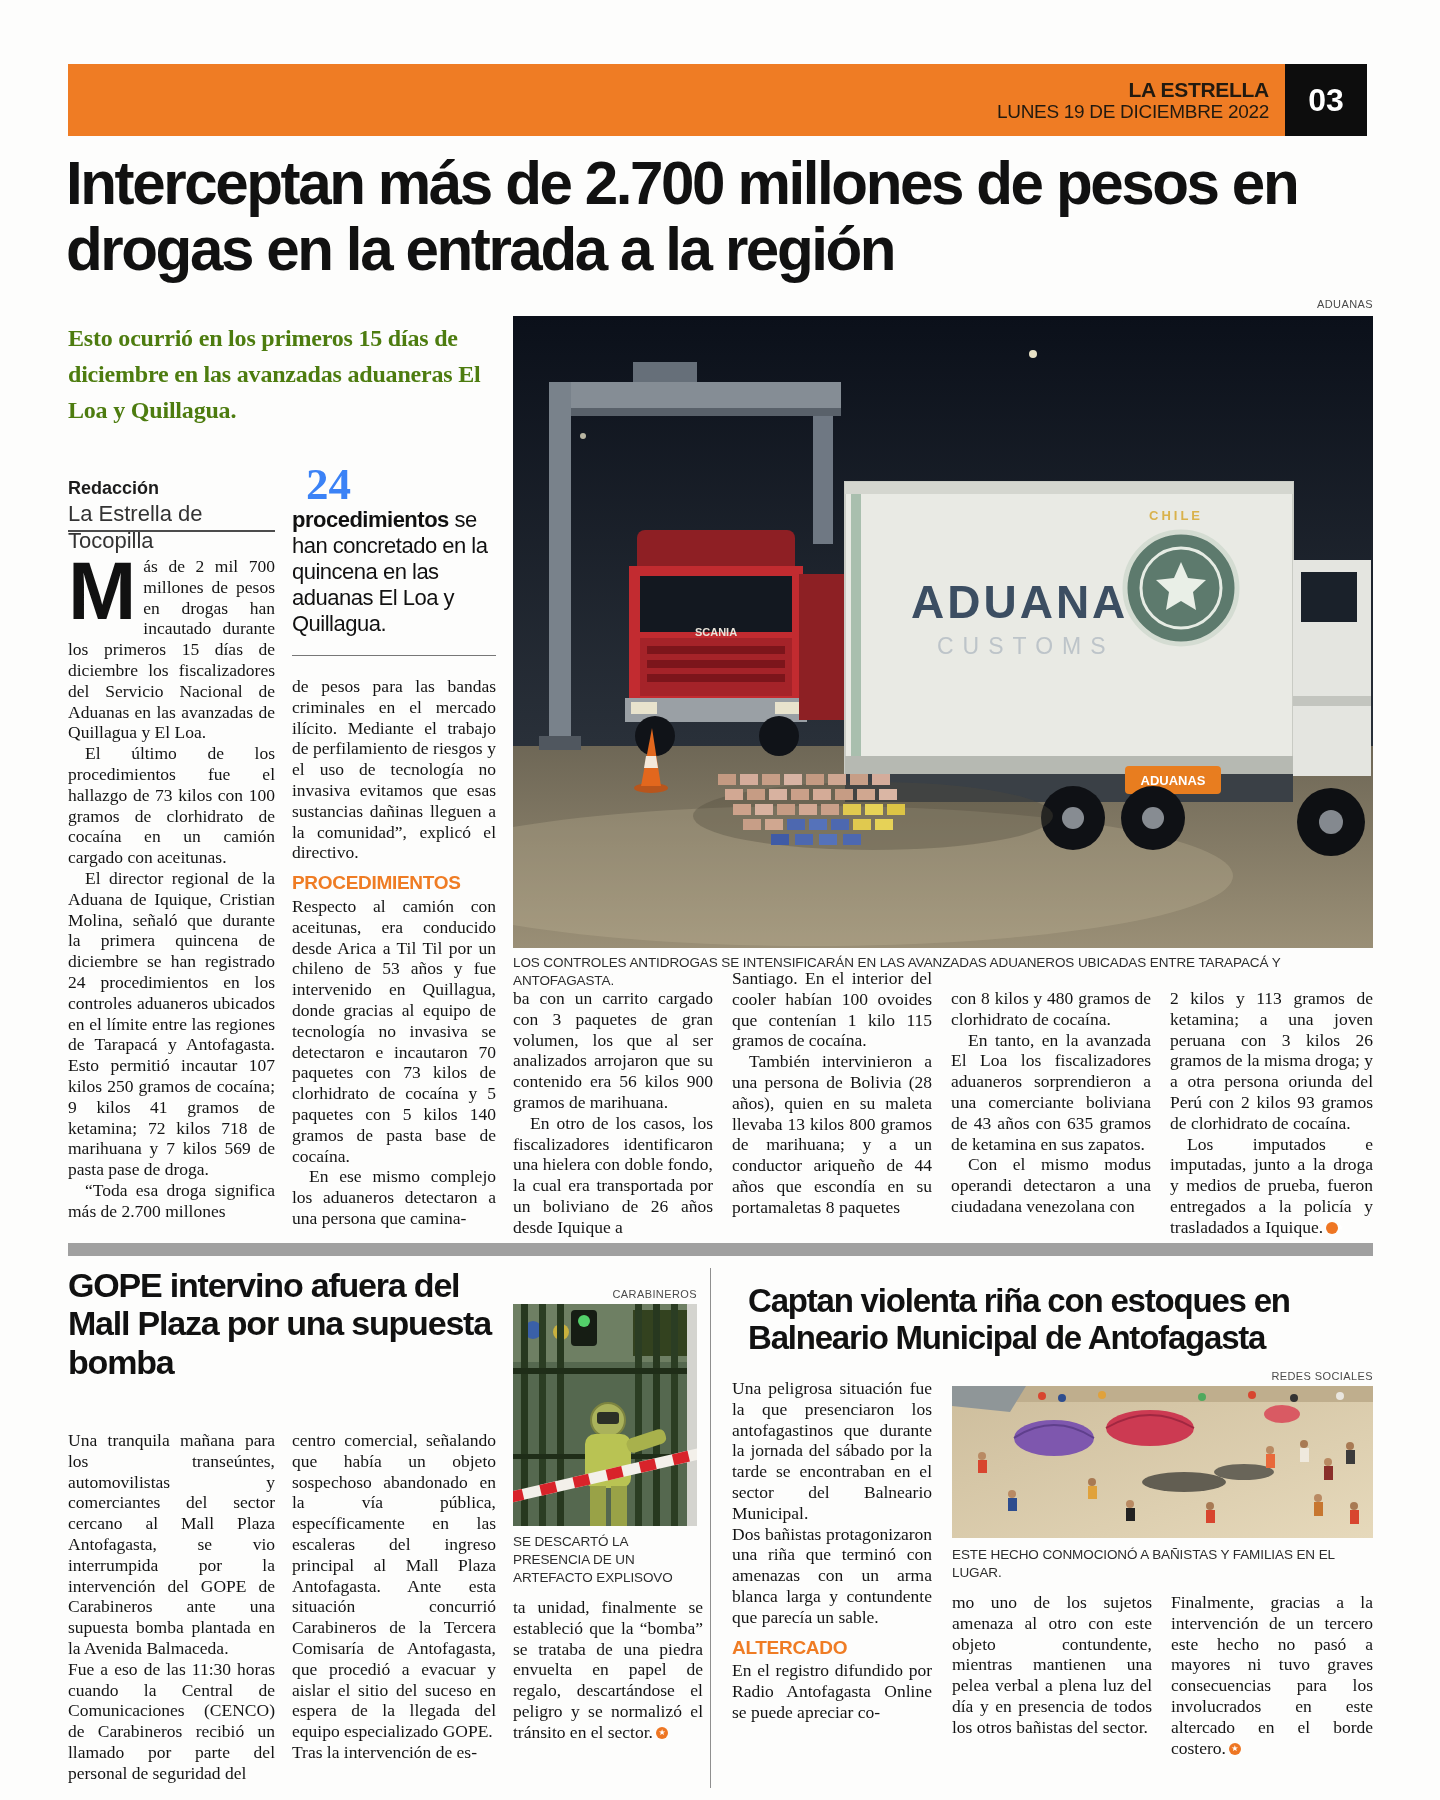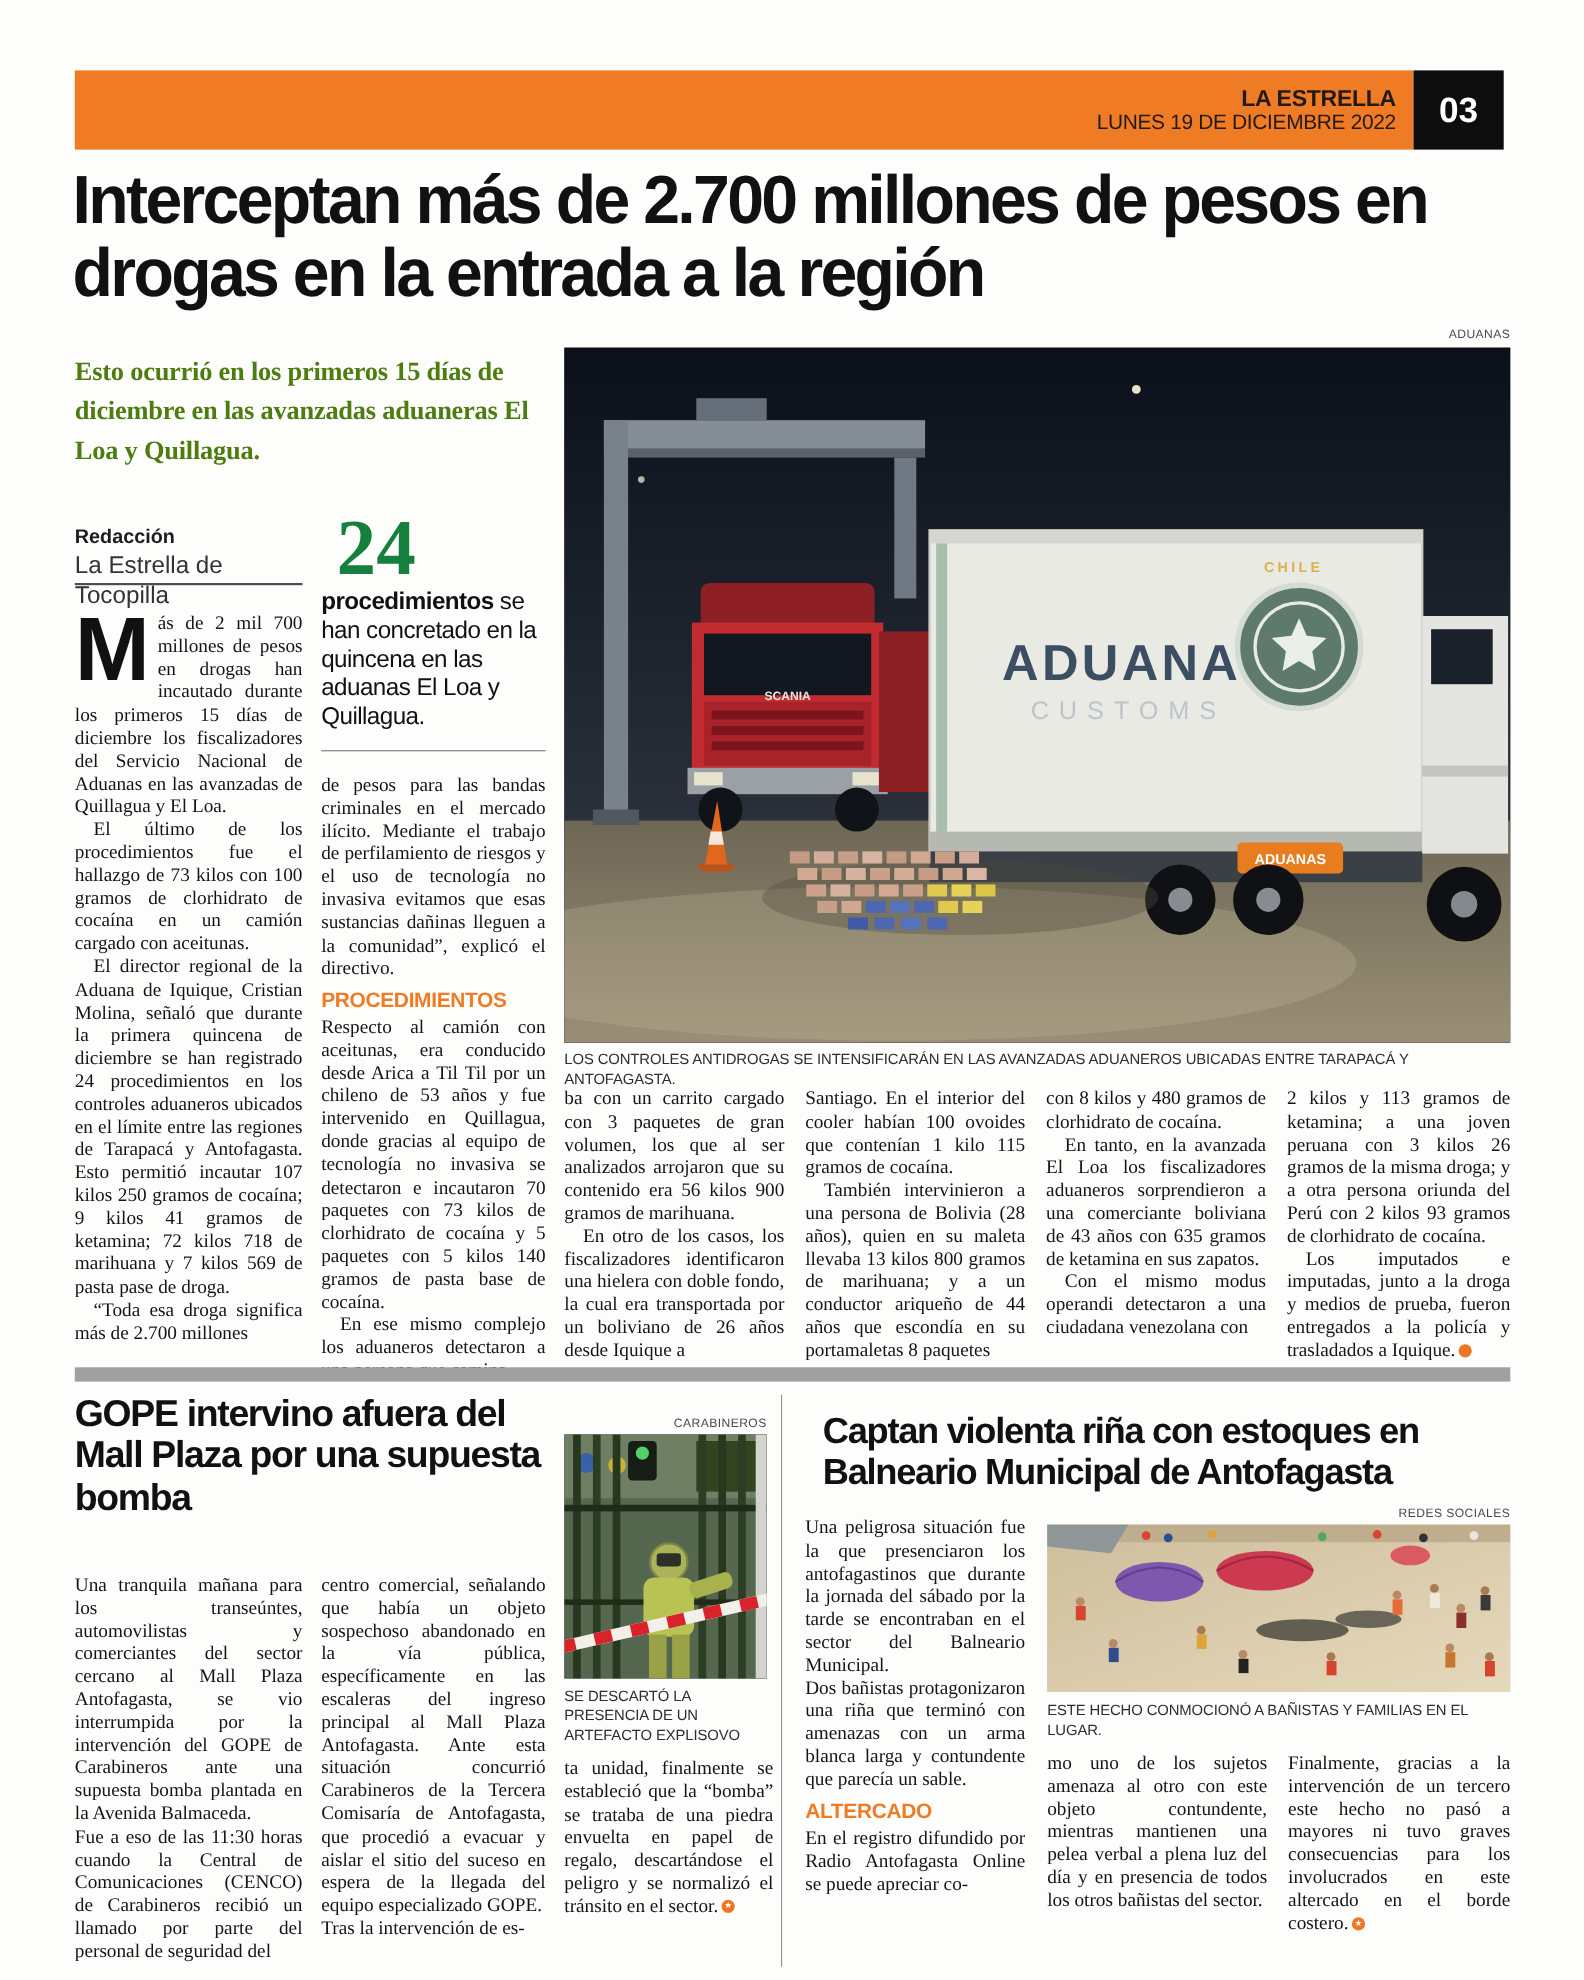--- a/index.html
+++ b/index.html
@@ -26,36 +26,36 @@
   .byrule{left:68px;top:530px;width:207px;height:2px;background:#4c4c4c;}
 
   
   .bodycol{font-family:"Liberation Serif",serif;font-size:17.5px;line-height:20.8px;text-align:justify;color:#141414;}
   .bodycol p{margin:0;}
   .bodycol p.ind{text-indent:17px;}
   .dropcap{float:left;font-family:"Liberation Sans",sans-serif;font-weight:bold;font-size:82px;
            line-height:62px;margin:4px 7px 0 0;color:#111;}
   .col1{left:68px;top:556px;width:207px;height:672px;}
   .col2{left:292px;top:462px;width:204px;height:766px;}
-  .statnum{font-weight:bold;font-size:72px;line-height:1;color:#15803d;margin-left:14px;}
+  .statnum{font-weight:bold;font-size:45px;line-height:1;color:#3b82f6;margin-left:14px;}
   .stattext{font-size:22px;line-height:26px;letter-spacing:-0.5px;color:#111;margin-top:26px;text-align:left;
             font-family:"Liberation Sans",sans-serif;}
   .statrule{height:1px;background:#777;margin-top:18px;}
   .col2 .flow{margin-top:20px;}
   .subhead{font-family:"Liberation Sans",sans-serif;font-weight:bold;font-size:19px;color:#ef7c24;
            letter-spacing:-0.3px;margin:10px 0 2px 0;text-align:left;}
 
   
   .photocredit{font-size:11px;color:#4a4a4a;letter-spacing:0.4px;text-align:right;}
   .caption{font-size:13.5px;color:#2d2d2d;letter-spacing:-0.1px;line-height:1.32;}
   .mainphoto{left:513px;top:316px;width:860px;height:632px;background:#10151d;}
   .maincredit{left:1153px;top:298px;width:220px;}
   .maincaption{left:513px;top:954px;width:860px;}
   .col3{left:513px;top:988px;width:200px;height:244px;}
-  .col4{left:732px;top:988px;width:200px;height:244px;}
+  .col4{left:732px;top:968px;width:200px;height:244px;}
   .col5{left:951px;top:988px;width:200px;height:244px;}
   .col6{left:1170px;top:988px;width:203px;height:244px;}
 
   .divider{left:68px;top:1243px;width:1305px;height:13px;background:#a0a0a0;}
   .vrule{left:710px;top:1268px;width:1px;height:520px;background:#8f8f8f;}
 
   
   .subheadline{font-weight:bold;color:#111;letter-spacing:-1.2px;line-height:1.13;}
   .gopehead{left:68px;top:1266px;width:430px;font-size:34px;}
   .gcol1{left:68px;top:1430px;width:207px;height:360px;}

